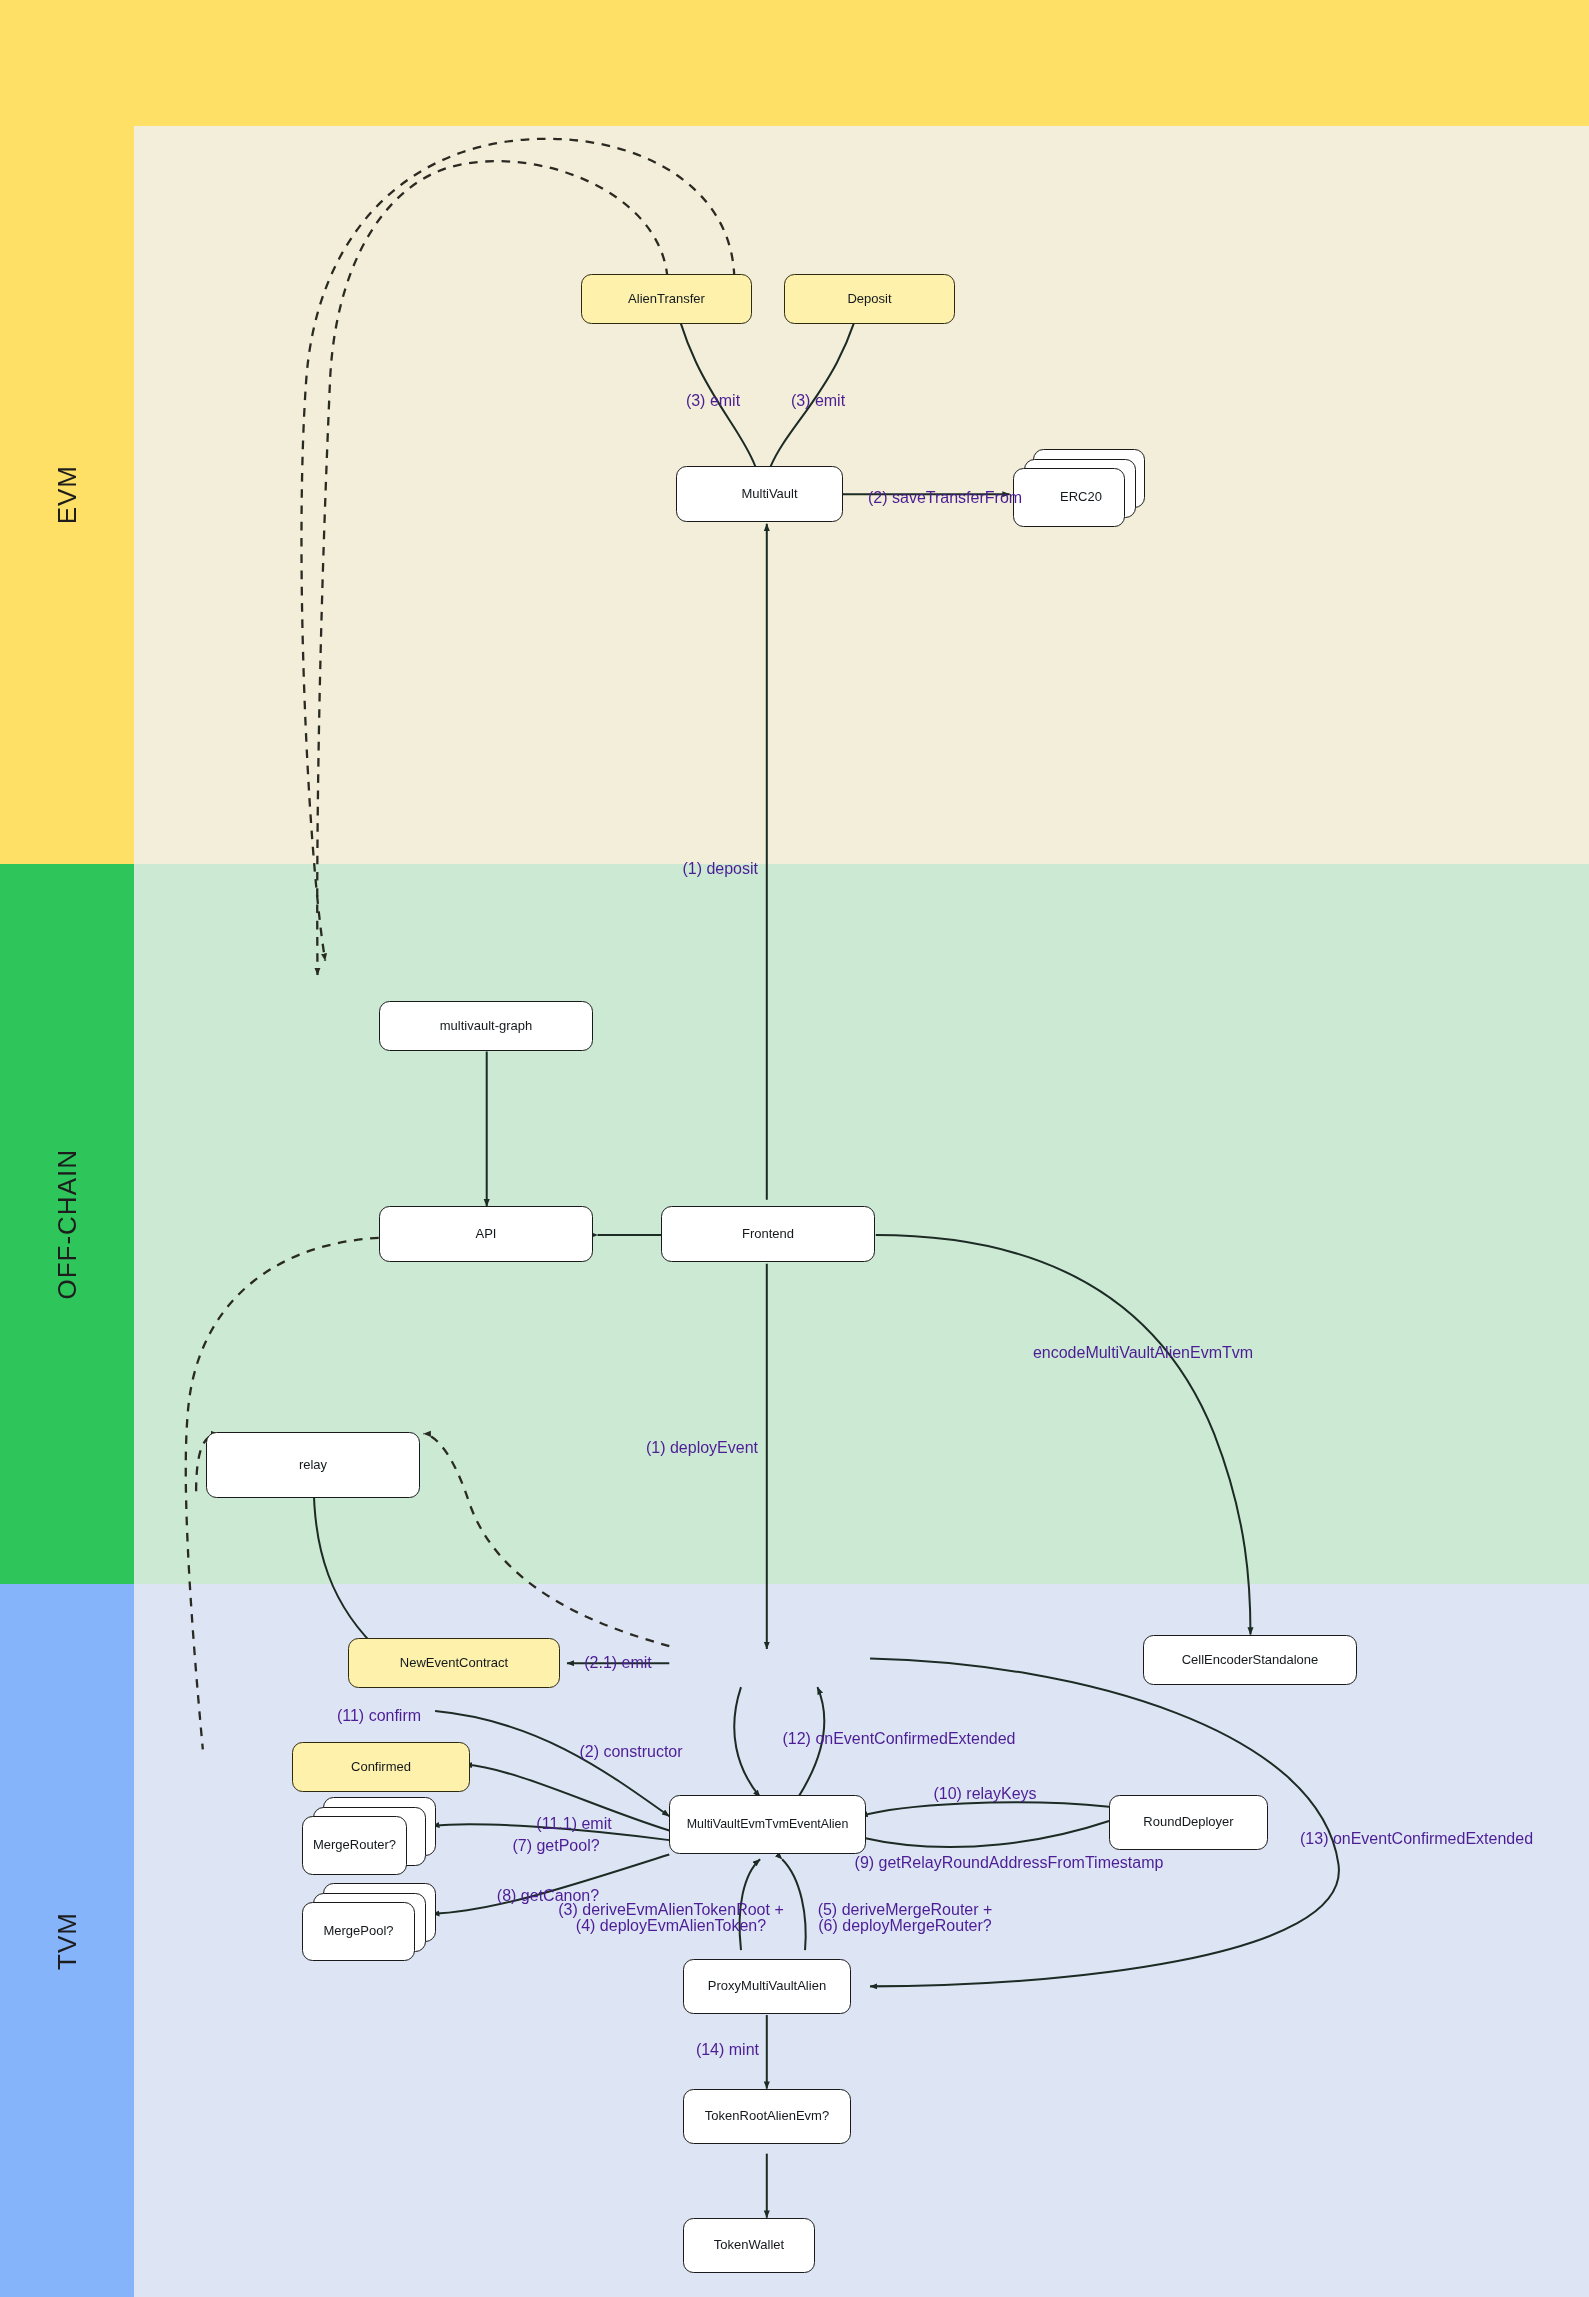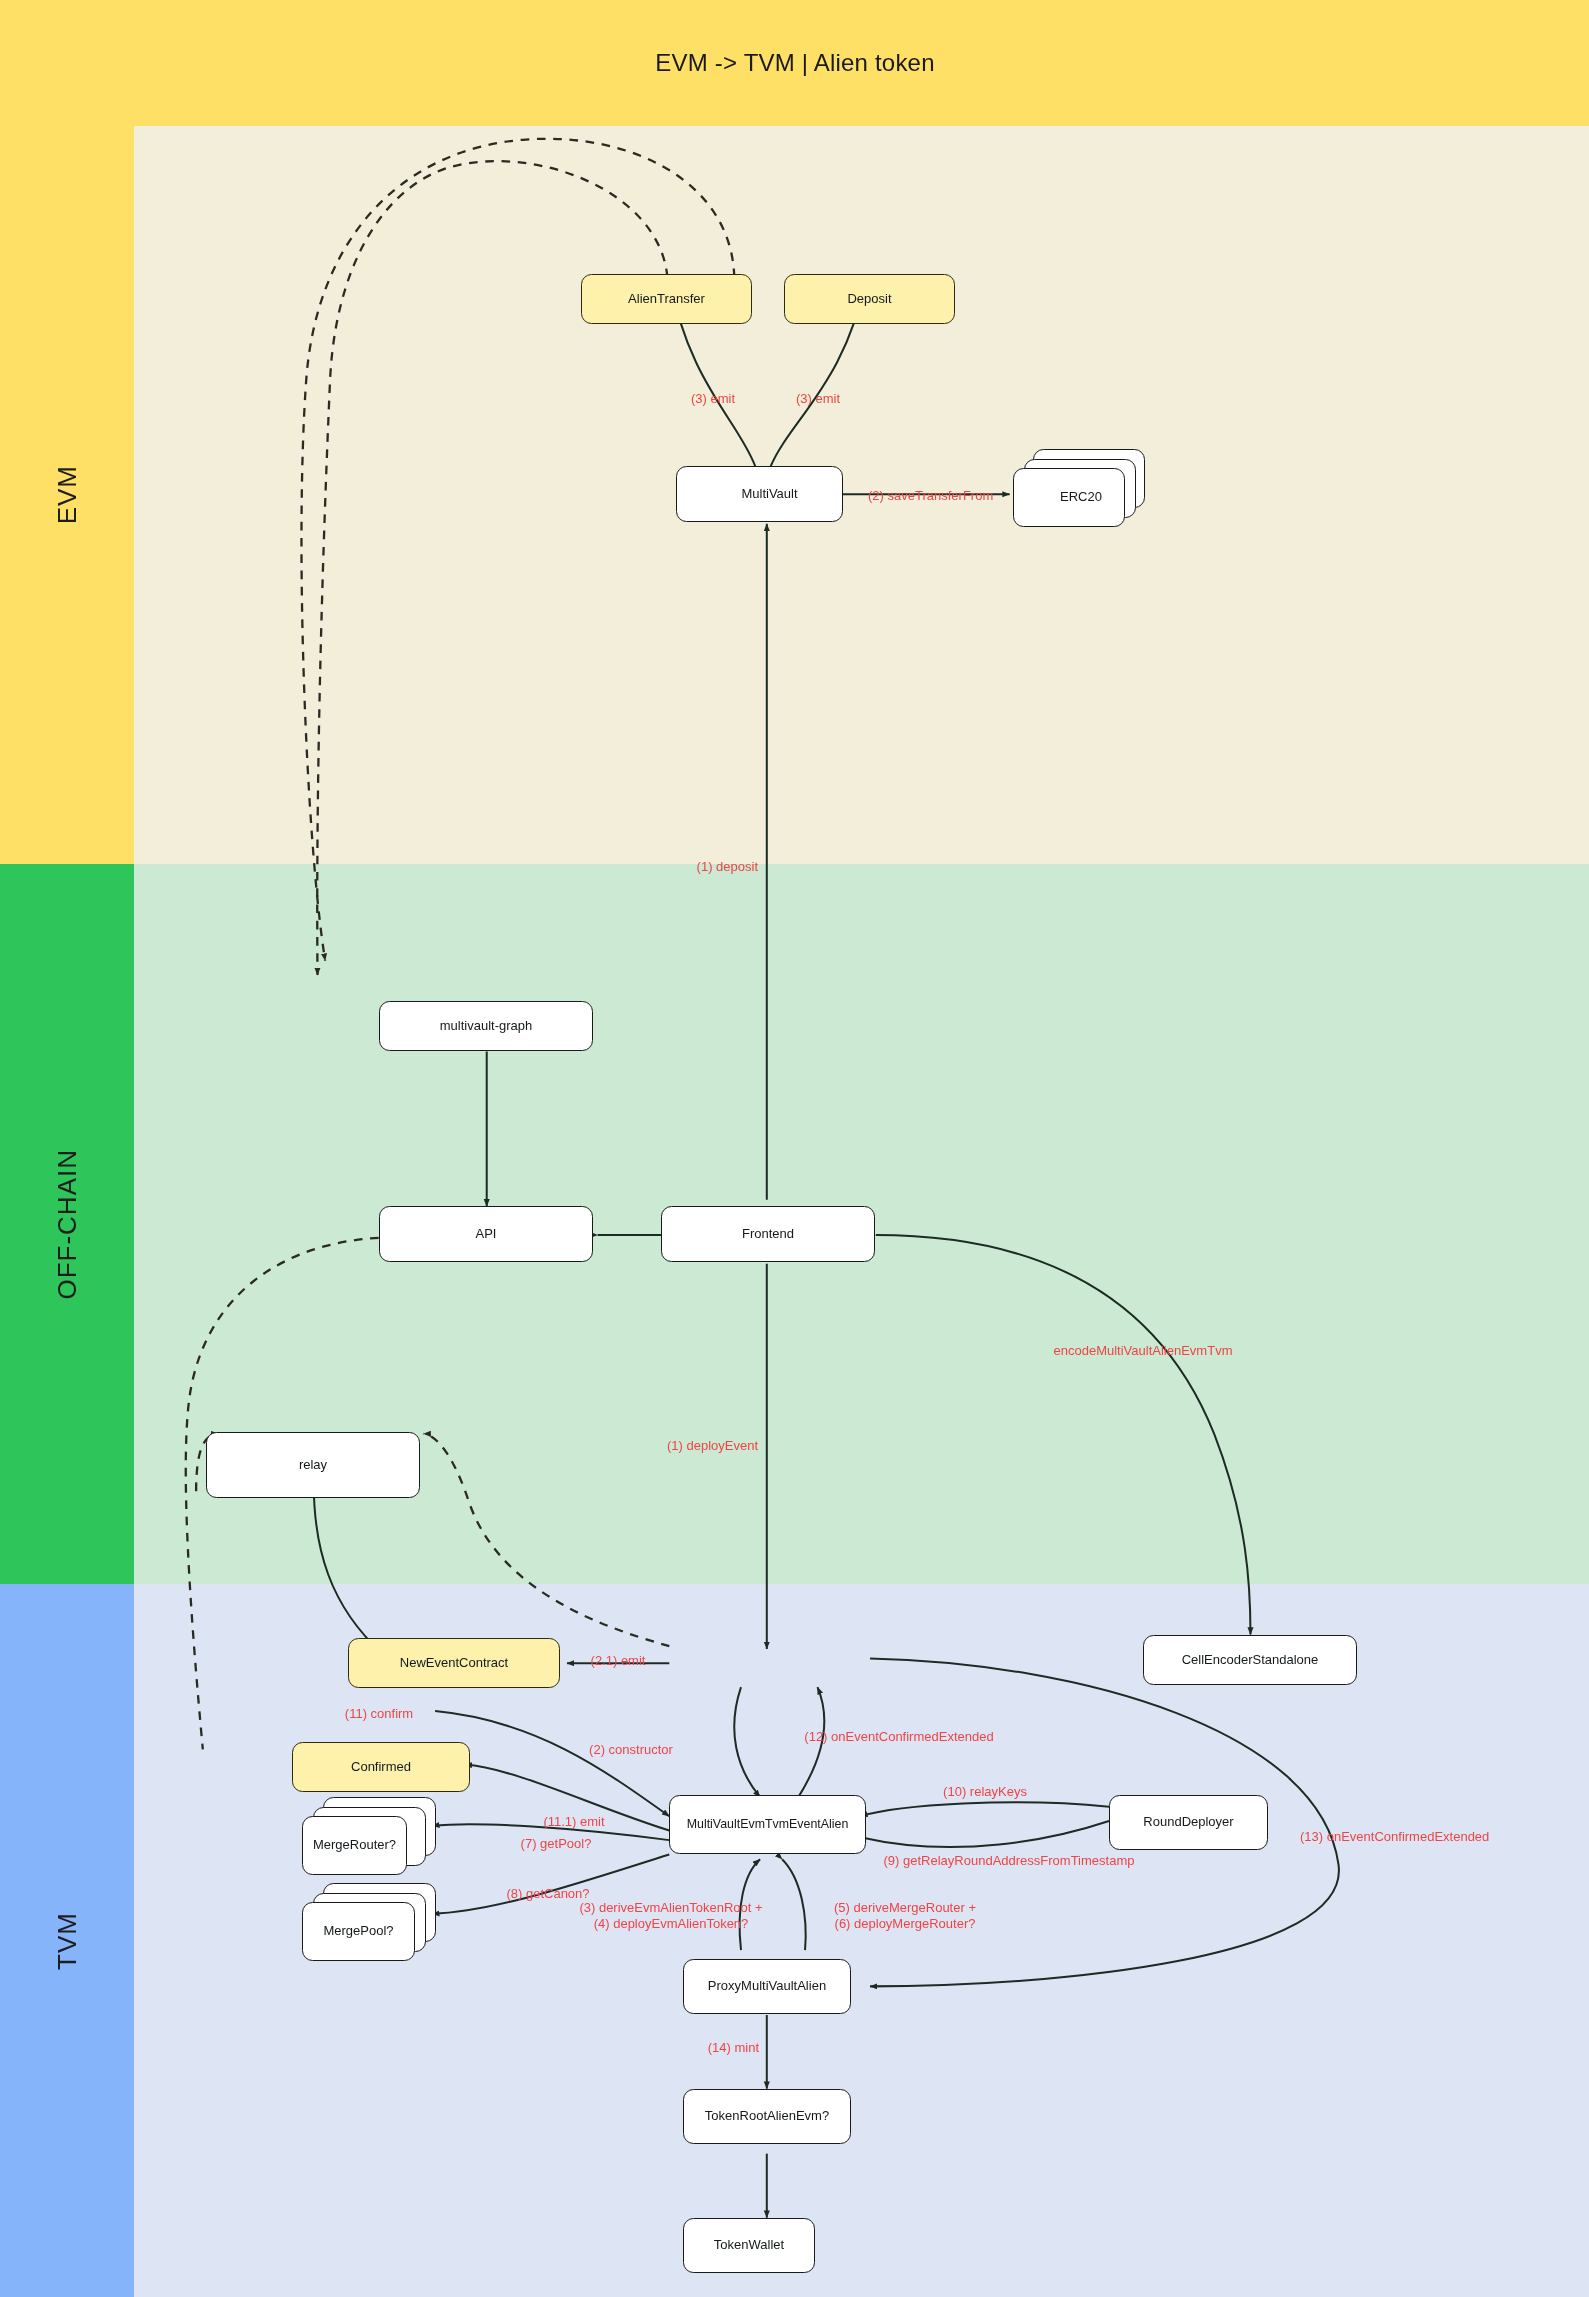--- a/index.html
+++ b/index.html
@@ -41,32 +41,31 @@
   .node{position:absolute;box-sizing:border-box;border:1.5px solid #1a1a1a;
         border-radius:10.5px;background:#fff;
         display:flex;align-items:center;justify-content:center;
         font-size:13px;color:#14191c;text-align:center;line-height:1.25;z-index:5;}
   .stackwrap{position:absolute;z-index:4;}
   .stackwrap .sheet{position:absolute;box-sizing:border-box;border:1.5px solid #1a1a1a;
         border-radius:10.5px;background:#fff;}
   .stackwrap .node{position:absolute;left:0;top:0;}
 
   
-  .elabel{position:absolute;font-size:13px;color:#ef4444;white-space:nowrap;z-index:6;
+  .elabel{position:absolute;font-size:16px;color:#4c1d95;white-space:nowrap;z-index:6;
           line-height:1.25;}
   .elabel.c{transform:translateX(-50%);}
   .elabel.r{transform:translateX(-100%);}
 </style>
 </head>
 <body>
 
 <div id="canvas">
 
   <div class="title-bar"></div>
-  <div class="title-text">EVM -&gt; TVM | Alien token</div>
 
   <div class="lane" id="lane-evm">
     <div class="lane-body"></div>
     <div class="lane-head">
       <div class="lane-label">
         <span>EVM</span>
       </div>
     </div>
   </div>
 

